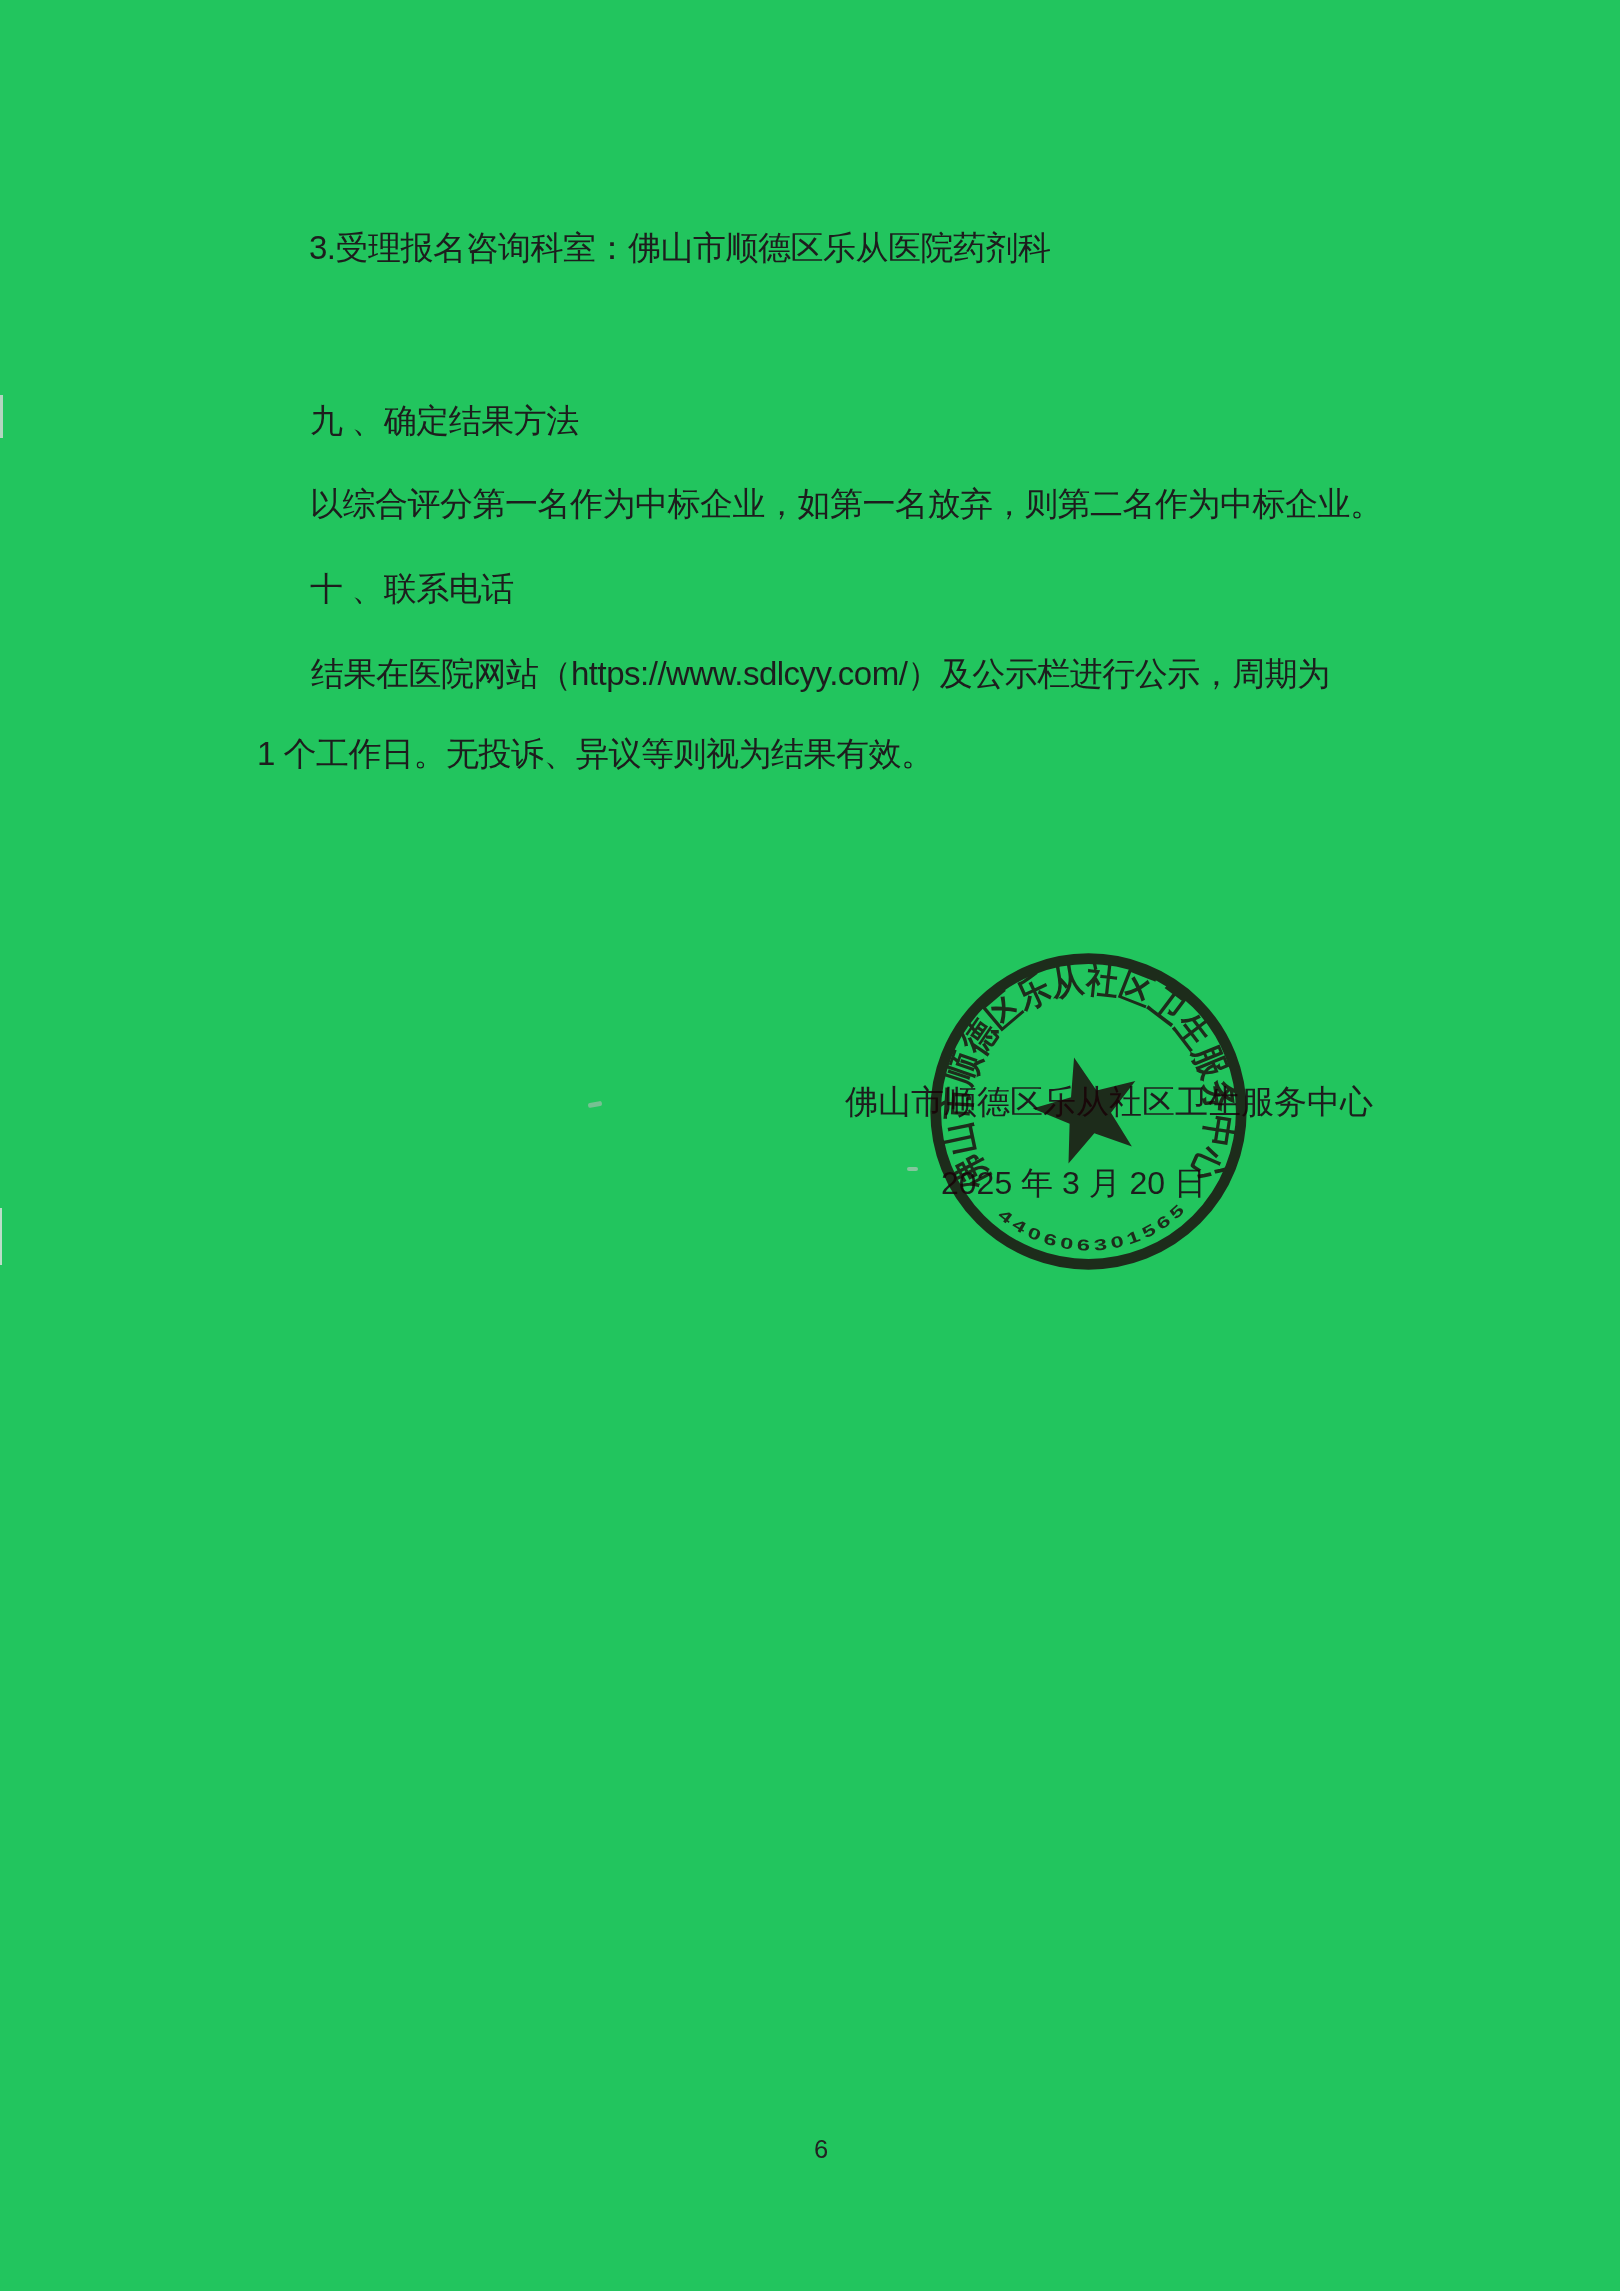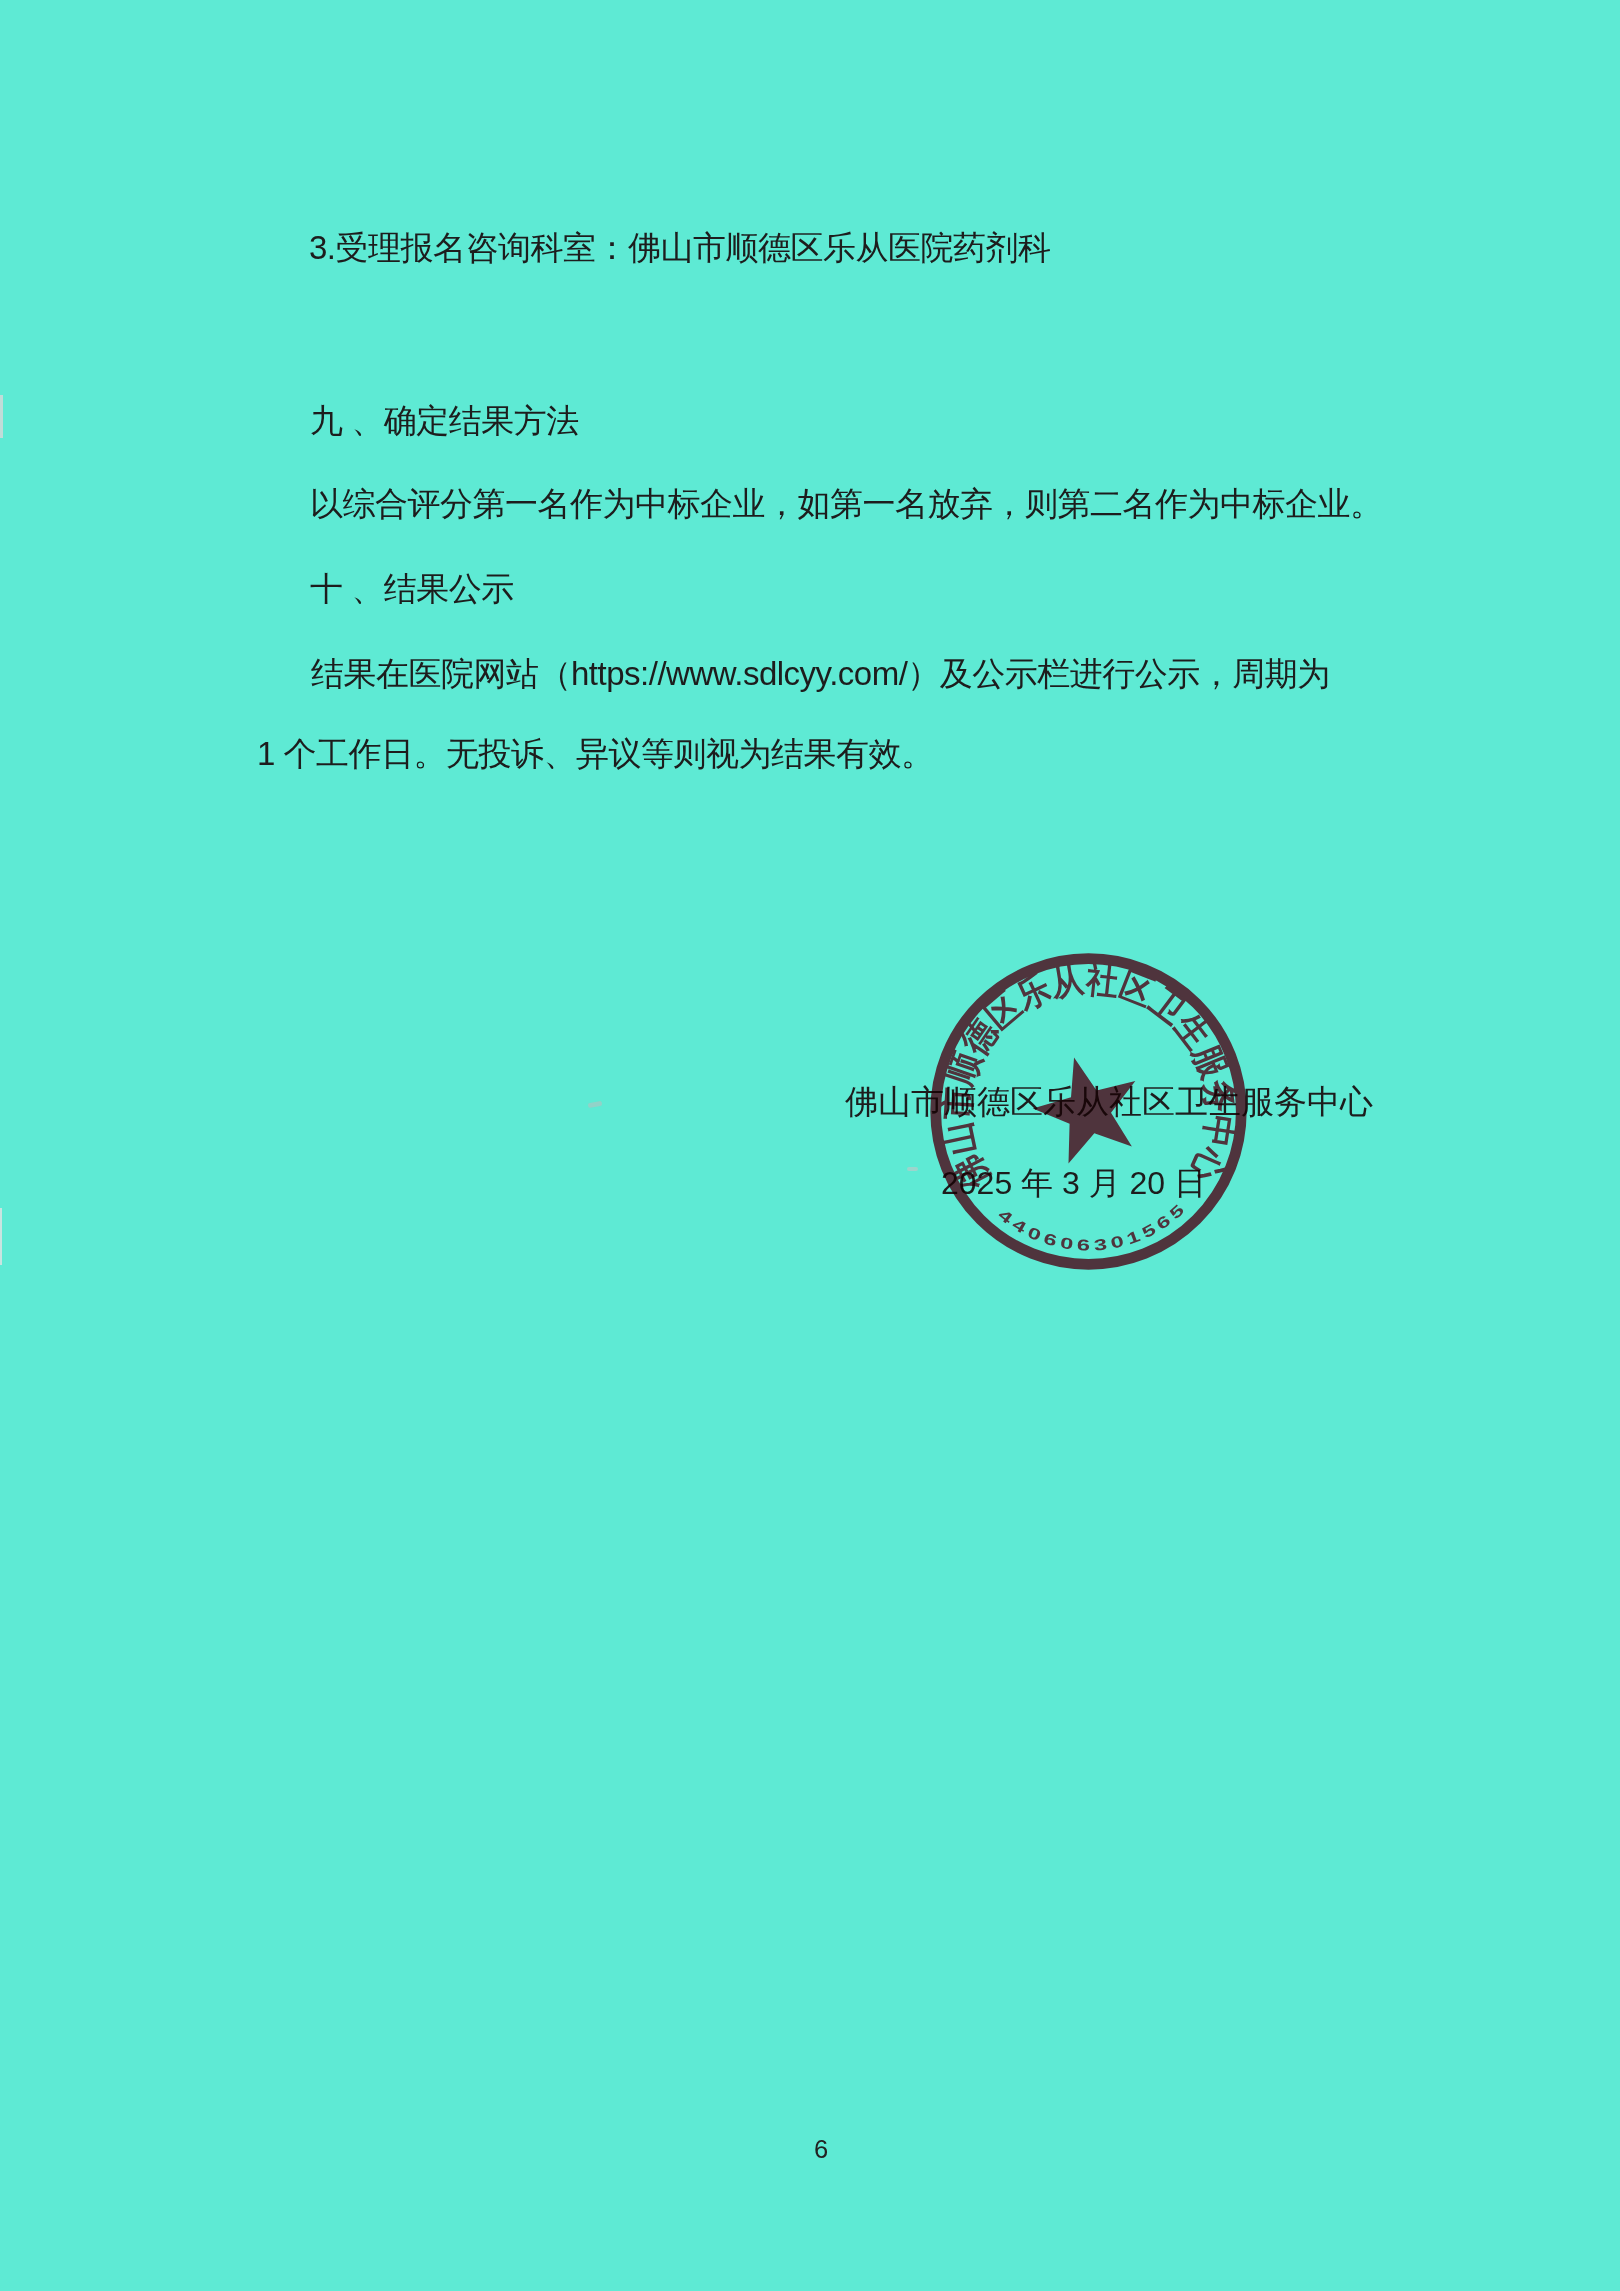--- a/index.html
+++ b/index.html
@@ -1,20 +1,20 @@
 <!DOCTYPE html>
 <html><head>
 <meta charset="utf-8">
 <style>
   html,body{margin:0;padding:0;background:#ffffff;}
   .page{
     position:relative;
     width:1620px;
     height:2292px;
-    background:#5eead4;
+    background:#22c55e;
     overflow:hidden;
     font-family:"Liberation Sans", sans-serif;
     color:#1d1d1d;
   }
   .para{
     position:absolute;
     margin:0;
     font-size:33px;
     line-height:39px;
     letter-spacing:-0.5px;
@@ -72,21 +72,21 @@
   .edge2{left:0;top:1208px;width:2px;height:57px;background:#e2e2e2;opacity:.8;}
 </style>
 </head>
 <body>
 
 <div class="page">
 
   <p class="para p1">3.受理报名咨询科室：佛山市顺德区乐从医院药剂科</p>
   <p class="para p3">九 、确定结果方法</p>
   <p class="para p4">以综合评分第一名作为中标企业，如第一名放弃，则第二名作为中标企业。</p>
-  <p class="para p5">十 、结果公示</p>
+  <p class="para p5">十 、联系电话</p>
   <p class="para p6">结果在医院网站（https://www.sdlcyy.com/）及公示栏进行公示，周期为</p>
   <p class="para p7">1 个工作日。无投诉、异议等则视为结果有效。</p>
 
   <div class="sig-org">佛山市顺德区乐从社区卫生服务中心</div>
   <div class="sig-date">2025 年 3 月 20 日</div>
 
   <svg class="seal" viewBox="0 0 340 340" xmlns="http://www.w3.org/2000/svg" aria-hidden="true">
     <defs>
       <path id="sealArcTop" d="M 70.1 240 A 122 122 0 1 1 269.9 240" fill="none"></path>
       <path id="sealArcBottom" d="M 69.6 270.4 A 142 142 0 0 0 270.4 270.4" fill="none"></path>

